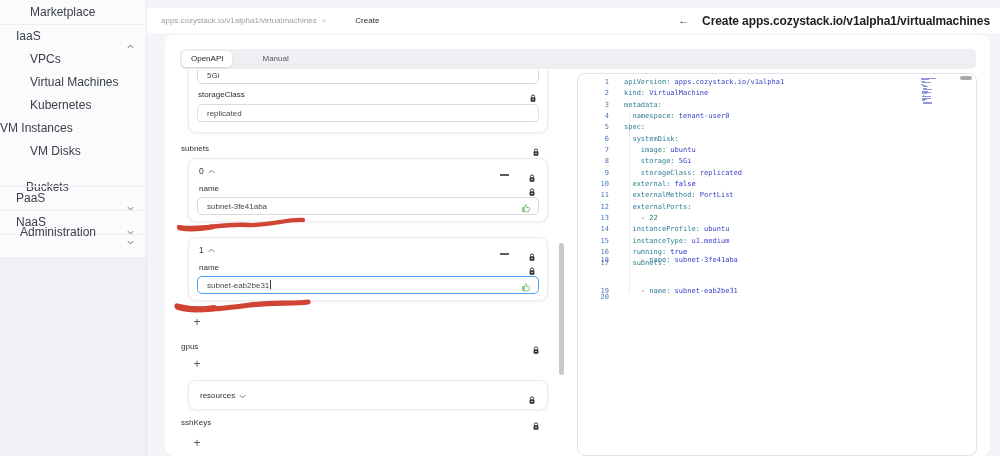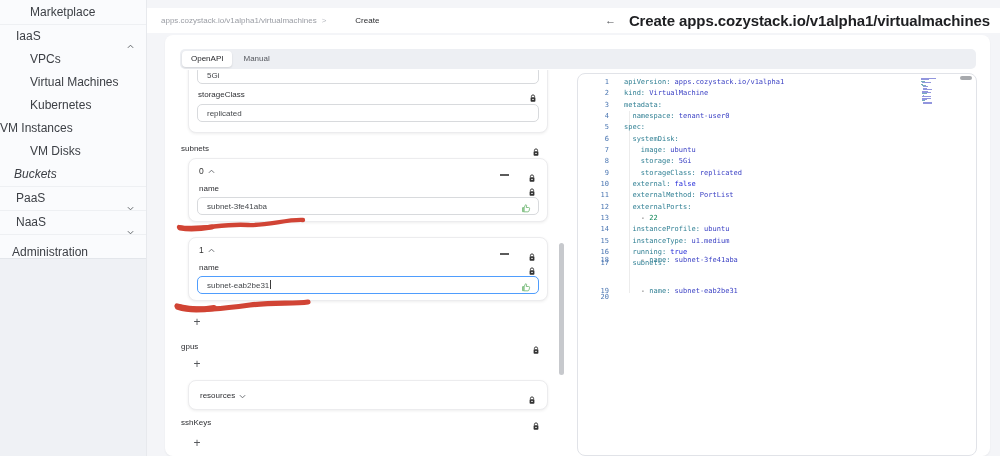--- a/index.html
+++ b/index.html
@@ -14,32 +14,32 @@
   .sb-sep{position:absolute;left:0;width:146px;height:1px;background:#eef0f3;}
   #sb-fill{position:absolute;left:0;top:258px;width:146px;height:198px;background:#eff1f5;border-top:1px solid #e3e6eb;}
 
   
   #main-header{position:absolute;left:147px;top:8px;width:853px;height:25px;background:#ffffff;}
   #breadcrumb{position:absolute;left:14px;top:0;height:25px;line-height:25px;font-size:8px;color:#9a9da4;}
   #breadcrumb .bc-sep{margin:0 5px;color:#b8bbc1;}
   #breadcrumb .bc-cur{color:#2a2b2f;margin-left:24px;}
   #hdr-right{position:absolute;right:10px;top:0;height:25px;display:flex;align-items:center;gap:13px;}
   #back-arrow{font-size:11px;color:#4a4c51;line-height:1;}
-  #page-title{font-size:15px;font-weight:bold;color:#1e1f22;letter-spacing:-0.1px;}
+  #page-title{font-size:12px;font-weight:bold;color:#1e1f22;letter-spacing:-0.1px;}
 
   
   #card{position:absolute;left:165px;top:35px;width:825px;height:421px;background:#fff;
         border-radius:8px;box-shadow:0 1px 2px rgba(0,0,0,0.05);}
 
   
   #tabsbar{position:absolute;left:180px;top:49px;width:796px;height:20px;background:#edeff3;
            border-radius:5px;display:flex;align-items:center;padding:0 2px;box-sizing:border-box;}
   .tab-active{height:16px;line-height:16px;background:#fff;border-radius:4px;padding:0 9px;
               font-size:8px;color:#26272b;box-shadow:0 1px 2px rgba(0,0,0,0.12);}
-  .tab-inactive{height:16px;line-height:16px;padding:0 11px;font-size:8px;color:#55585e;}
+  .tab-inactive{height:16px;line-height:16px;padding:0 11px;font-size:8px;color:#55585e;margin-left:19px;}
 
   
   #form-viewport{position:absolute;left:180px;top:70px;width:376px;height:386px;overflow:hidden;}
   .fcard{position:absolute;left:8px;width:360px;background:#fff;border:1px solid #ececee;
          border-radius:8px;box-shadow:0 1px 3px rgba(0,0,0,0.07);box-sizing:border-box;}
   .fi{position:absolute;left:8px;width:342px;height:18px;border:1px solid #d8dadd;border-radius:5px;
       background:#fff;font-size:8px;color:#45484c;line-height:18px;padding-left:9px;box-sizing:border-box;}
   .fi.focused{border:1px solid #4f9dfd;}
   .flabel{position:absolute;font-size:8px;color:#2e2f33;}
   .idx{position:absolute;font-size:8.5px;color:#333;display:flex;align-items:center;gap:4px;}
@@ -84,21 +84,21 @@
           </svg>
       </span>
     </div>
 
     <div id="iaas-items">
         <div class="sb-row" style="top: 48px; height: 23px; line-height: 23px; padding-left: 30px;">VPCs</div>
         <div class="sb-row" style="top: 71px; height: 23px; line-height: 23px; padding-left: 30px;">Virtual Machines</div>
         <div class="sb-row" style="top: 94px; height: 23px; line-height: 23px; padding-left: 30px;">Kubernetes</div>
         <div class="sb-row" style="top: 117px; height: 23px; line-height: 23px; ">VM Instances</div>
         <div class="sb-row" style="top: 140px; height: 23px; line-height: 23px; padding-left: 30px;">VM Disks</div>
-        <div class="sb-row" style="top: 163px; height: 23px; line-height: 23px; padding-left: 14px; font-style: italic;">Buckets</div>
+        <div class="sb-row" style="top: 176px; height: 23px; line-height: 23px; padding-left: 26px;">Buckets</div>
       </div>
 
     <div class="sb-sep" style="top:186px;"></div>
     <div class="sb-row" style="top:186px;height:24px;line-height:24px;padding-left:16px;">
       <span>PaaS</span>
       <span class="sb-chev">
         <svg width="7" height="5" viewBox="0 0 8 5">
             <path d="M1 1l3 3 3-3" stroke="#5f6368" fill="none" stroke-width="1.1"></path>
           </svg>
       </span>
@@ -106,21 +106,21 @@
     <div class="sb-sep" style="top:210px;"></div>
     <div class="sb-row" style="top:210px;height:24px;line-height:24px;padding-left:16px;">
       <span>NaaS</span>
       <span class="sb-chev">
         <svg width="7" height="5" viewBox="0 0 8 5">
             <path d="M1 1l3 3 3-3" stroke="#5f6368" fill="none" stroke-width="1.1"></path>
           </svg>
       </span>
     </div>
     <div class="sb-sep" style="top:234px;"></div>
-    <div class="sb-row" style="top:240px;height:24px;line-height:24px;padding-left:12px;">
+    <div class="sb-row" style="top:220px;height:24px;line-height:24px;padding-left:20px;">
       <span>Administration</span>
       <span class="sb-chev">
         <svg width="7" height="5" viewBox="0 0 8 5">
             <path d="M1 1l3 3 3-3" stroke="#5f6368" fill="none" stroke-width="1.1"></path>
           </svg>
       </span>
     </div>
     <div id="sb-fill"></div>
   </nav>
 

